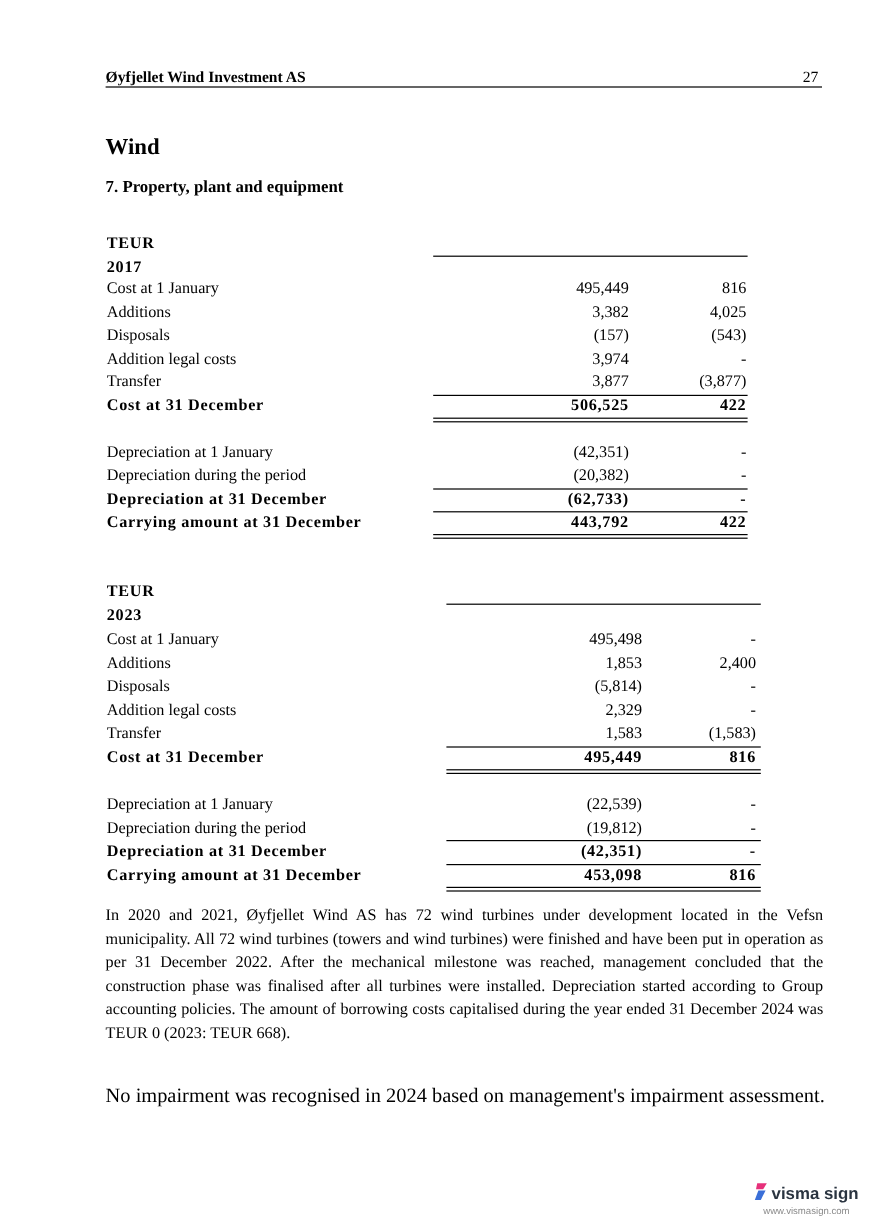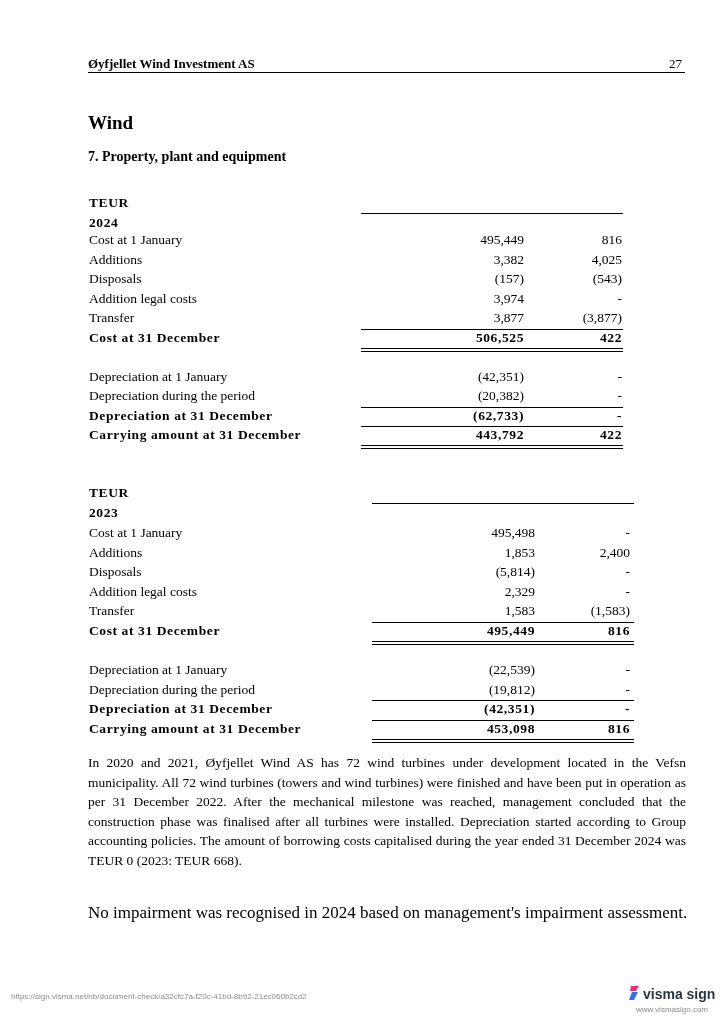--- a/index.html
+++ b/index.html
@@ -36,21 +36,21 @@
 </div>
 <div class="abs page-num">27</div>
 
 <div class="abs notes">Wind</div>
 <div class="abs section">7. Property, plant and equipment</div>
 
 <div id="tables">
     <div class="tbl" style="top: 0px;">
       <div class="bold" style="position: absolute; left: 0px; top: 195px; font-weight: bold;">TEUR</div>
       <div class="line" style="left: 272px; top: 213px; width: 262px;"></div>
-      <div class="bold" style="position: absolute; left: 0px; top: 215px; font-weight: bold;">2024</div>
+      <div class="bold" style="position: absolute; left: 0px; top: 215px; font-weight: bold;">2017</div>
       <div class="row" style="top: 232px; width: 470px;">
         <span class="lbl">Cost at 1 January</span>
         <span class="c1" style="right:35px">495,449</span>
         <span class="c2" style="right:-63px">816</span>
       </div>
       <div class="row" style="top: 252px; width: 470px;">
         <span class="lbl">Additions</span>
         <span class="c1" style="right:35px">3,382</span>
         <span class="c2" style="right:-63px">4,025</span>
       </div>
@@ -159,21 +159,20 @@
       <div class="line" style="left: 283px; top: 700px; width: 262px;"></div>
       <div class="line" style="left: 283px; top: 720px; width: 262px;"></div>
       <div class="dline" style="left: 283px; top: 739px; width: 262px;"></div>
     </div>
   </div>
 
 <div class="abs para" style="top:753px;">In 2020 and 2021, Øyfjellet Wind AS has 72 wind turbines under development located in the Vefsn municipality. All 72 wind turbines (towers and wind turbines) were finished and have been put in operation as per 31 December 2022. After the mechanical milestone was reached, management concluded that the construction phase was finalised after all turbines were installed. Depreciation started according to Group accounting policies. The amount of borrowing costs capitalised during the year ended 31 December 2024 was TEUR 0 (2023: TEUR 668).</div>
 <div class="abs para2">No impairment was recognised in 2024 based on management's impairment assessment.</div>
 
 <div class="abs footer-text">
-  <div>https://sign.visma.net/nb/document-check/a32cfc7a-f20c-41bd-8b92-21ec060b2cd2</div>
 </div>
 <div class="abs logo">
   <svg width="12" height="16" viewBox="0 0 12 16" style="vertical-align:-2px;margin-right:3px;">
     <path d="M3 1 L11 1 L8 6 L2 6 Z" fill="#e6307a"></path>
     <path d="M4 7 L10 7 L6 15 L1 15 Z" fill="#3a6fd8"></path>
   </svg><span>visma sign</span>
 </div>
 <div class="abs logo-url">www.vismasign.com</div>
 
 </body></html>

